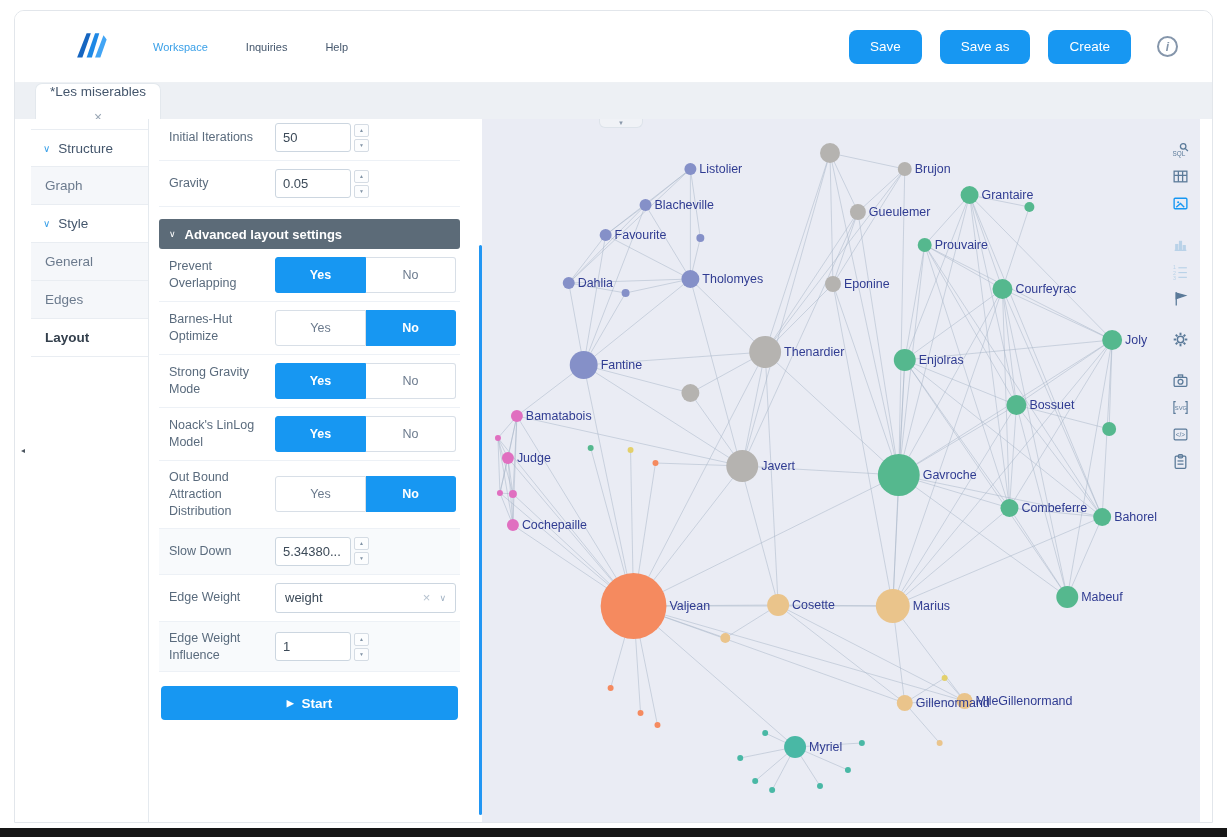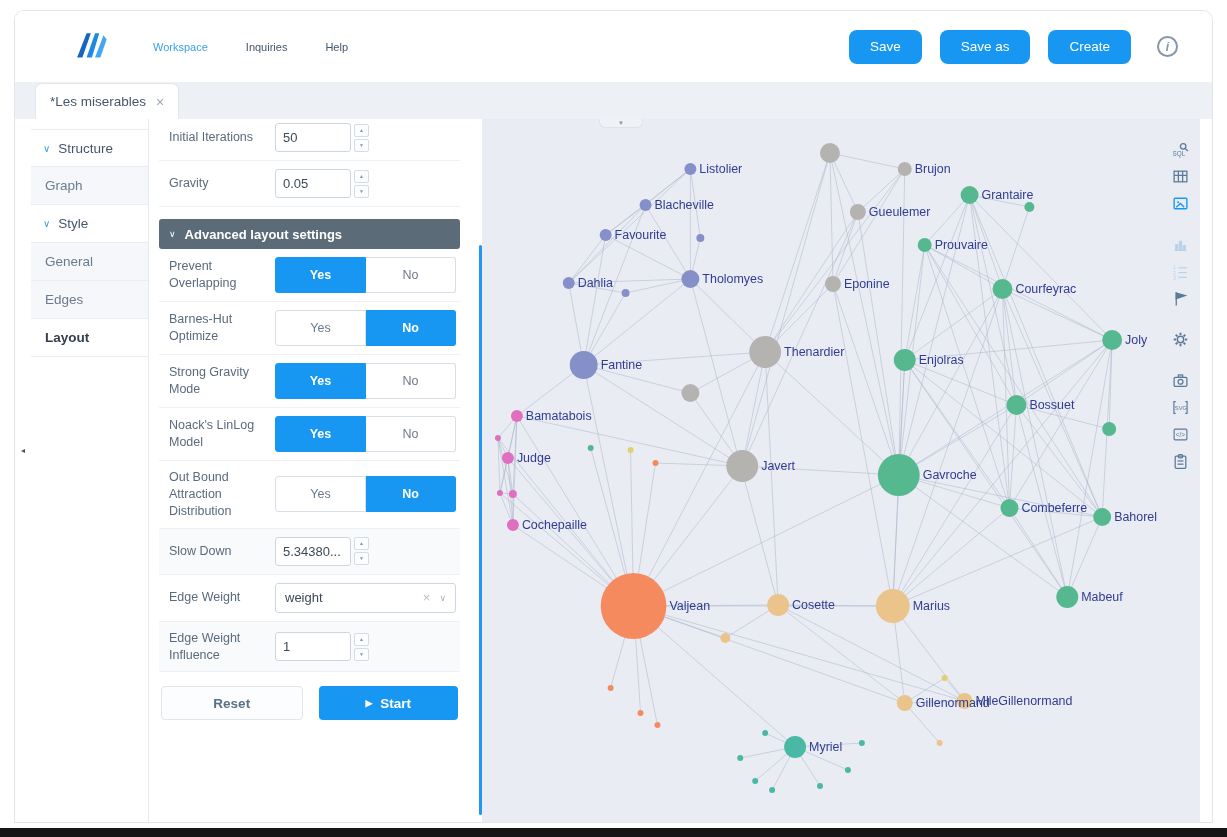--- a/index.html
+++ b/index.html
@@ -20,21 +20,21 @@
   .btn-primary { background:#1797f2; color:#fff; border:none; border-radius:8px; height:34px;
     padding:0 21px; font-size:13.5px; font-family:inherit; cursor:pointer; }
   .info-badge { width:21px; height:21px; border:2px solid #8596ab; border-radius:50%;
     color:#8596ab; display:flex; align-items:center; justify-content:center;
     font-size:12px; font-weight:bold; font-style:italic; margin-left:8px; cursor:pointer; }
 
   
   .tabbar { height:36px; background:#edf0f4; display:flex; align-items:stretch; padding-left:20px; }
   .tab { display:inline-flex; align-items:center; gap:10px; background:#fff;
     border:1px solid #e3e8ed; border-bottom:none; border-radius:7px 7px 0 0;
-    padding:0 14px; font-size:13.5px; color:#44566c; cursor:pointer; }
+    padding:0 14px; font-size:13.5px; color:#44566c; cursor:pointer;flex-direction:column; }
   .tab-close { color:#9aa7b5; font-size:14px; cursor:pointer; }
 
   
   .content { display:flex; height:704px; }
   .left-rail { width:16px; position:relative; }
   .collapse-handle { position:absolute; top:318px; left:2px; width:12px; height:26px;
     display:flex; align-items:center; justify-content:center; color:#4a545f; font-size:8px; cursor:pointer; }
 
   
   .sidebar { width:118px; border-right:1px solid #e5eaef; padding-top:10px; background:#fff; }
@@ -246,21 +246,20 @@
         <div class="numgrp">
           <input class="num" value="1" style="">
           <div class="spin">
             <button>▲</button>
             <button>▼</button>
           </div>
         </div>
       </div>
 
       <div class="btnrow">
-        <button class="reset">Reset</button>
         <button class="start">
           <span class="play">▶</span>
           <span>Start</span>
         </button>
       </div>
 
     </section>
 
     <div class="gap-col"></div>
     <div class="divider">

